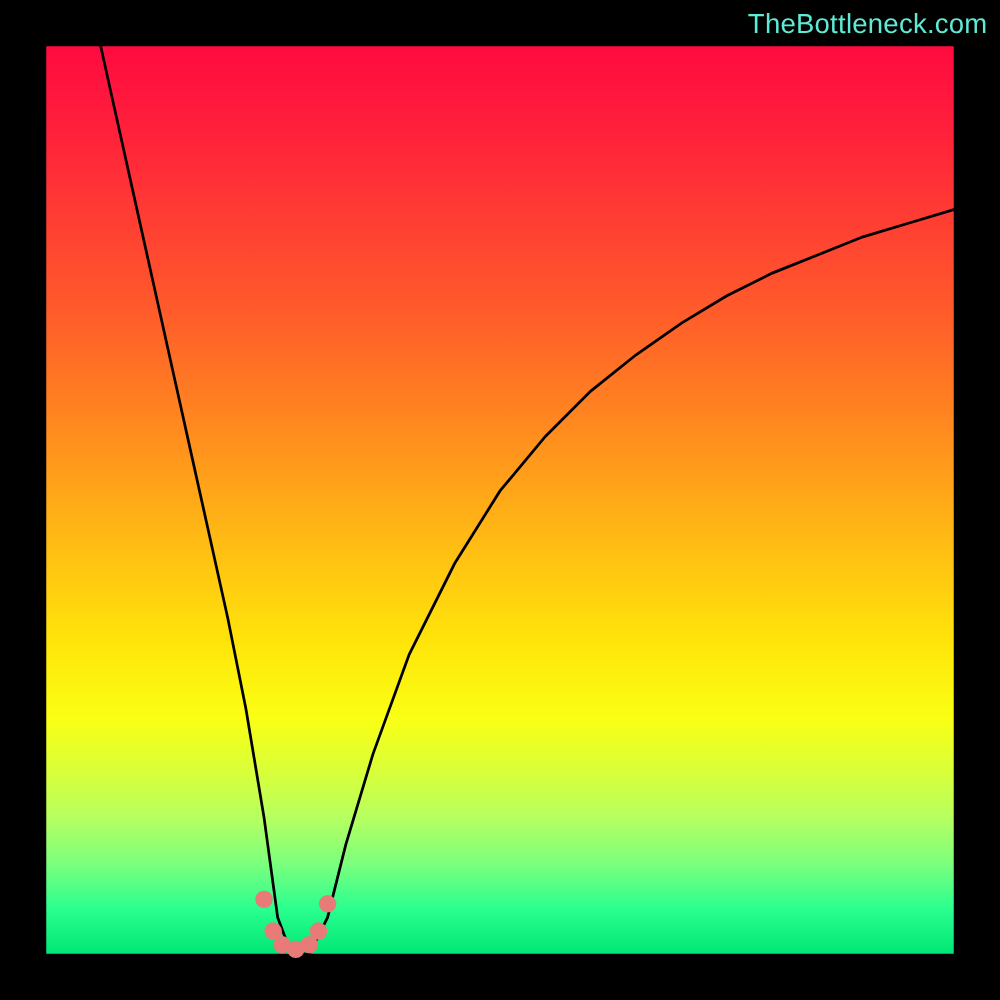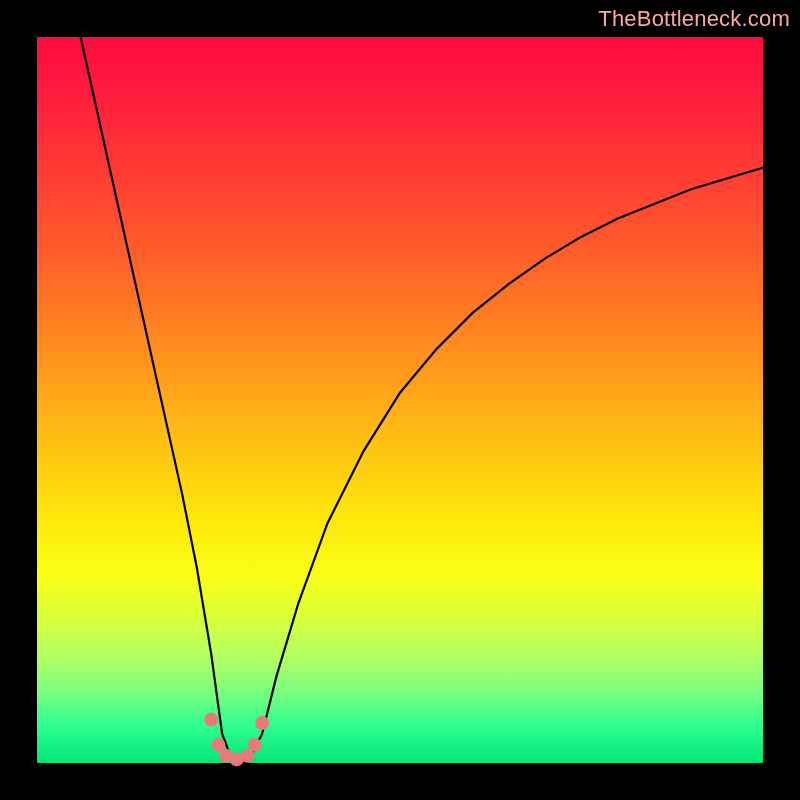--- a/index.html
+++ b/index.html
@@ -39,21 +39,21 @@
       #b6ff60 85%,
       #7dff7d 90%,
       #2bff8f 95%,
       #00e676 100%
     );
   }
   .watermark {
     position: absolute;
     top: 6px;
     right: 10px;
-    color: #fca5a5;
+    color: #5eead4;
     font-size: 22px;
     letter-spacing: 0.2px;
     user-select: none;
   }
   svg.curve {
     position: absolute;
     left: 0;
     top: 0;
     width: 726px;
     height: 726px;

